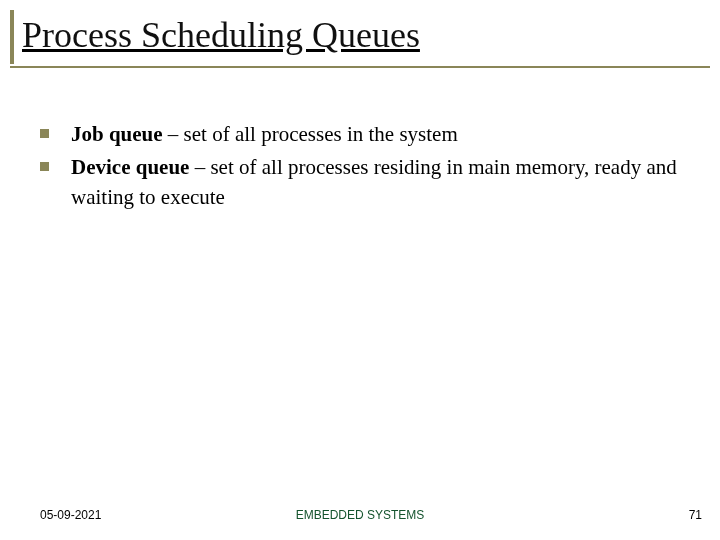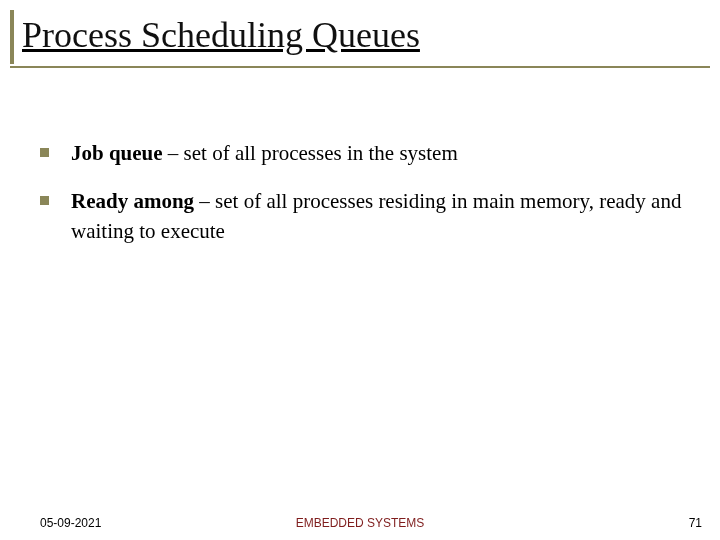--- a/index.html
+++ b/index.html
@@ -44,60 +44,59 @@
     position: absolute;
     left: 40px;
     top: 120px;
     right: 30px;
   }
   .item {
     display: flex;
     align-items: flex-start;
     margin-bottom: 4px;
     line-height: 1.4;
-    margin-top: 19px;
   }
   .bullet {
     width: 9px;
     height: 9px;
     background: #8a8658;
     margin-top: 9px;
     margin-right: 22px;
     flex: 0 0 auto;
   }
   .item-text {
     font-size: 21px;
     color: #000;
     flex: 1;
   }
   .bold { font-weight: 700; }
   .footer {
     position: absolute;
     left: 0;
     right: 0;
-    bottom: 10px;
+    bottom: 18px;
     height: 20px;
   }
   .footer-left {
     position: absolute;
     left: 40px;
     bottom: 0;
     font-family: Arial, sans-serif;
     font-size: 12px;
     color: #000;
   }
   .footer-center {
     position: absolute;
     left: 0;
     right: 0;
     bottom: 0;
     text-align: center;
     font-family: Arial, sans-serif;
     font-size: 12px;
-    color: #7f1d1d;
+    color: #14532d;
     margin-top: 22px;
   }
   .footer-right {
     position: absolute;
     right: 18px;
     bottom: 0;
     font-family: Arial, sans-serif;
     font-size: 12px;
     color: #000;
   }
@@ -114,21 +113,21 @@
 <div class="content">
   <div class="item">
     <div class="bullet"></div>
     <div class="item-text">
       <span class="bold">Job queue</span><span> – set of all processes in the system</span>
     </div>
   </div>
   <div class="item">
     <div class="bullet"></div>
     <div class="item-text">
-      <span class="bold">Ready among</span><span> – set of all processes residing in main memory, ready and waiting to execute</span>
+      <span class="bold">Device queue</span><span> – set of all processes residing in main memory, ready and waiting to execute</span>
     </div>
   </div>
 </div>
 
 <div class="footer">
   <div class="footer-left">05-09-2021</div>
   <div class="footer-center">EMBEDDED SYSTEMS</div>
   <div class="footer-right">71</div>
 </div>
 

